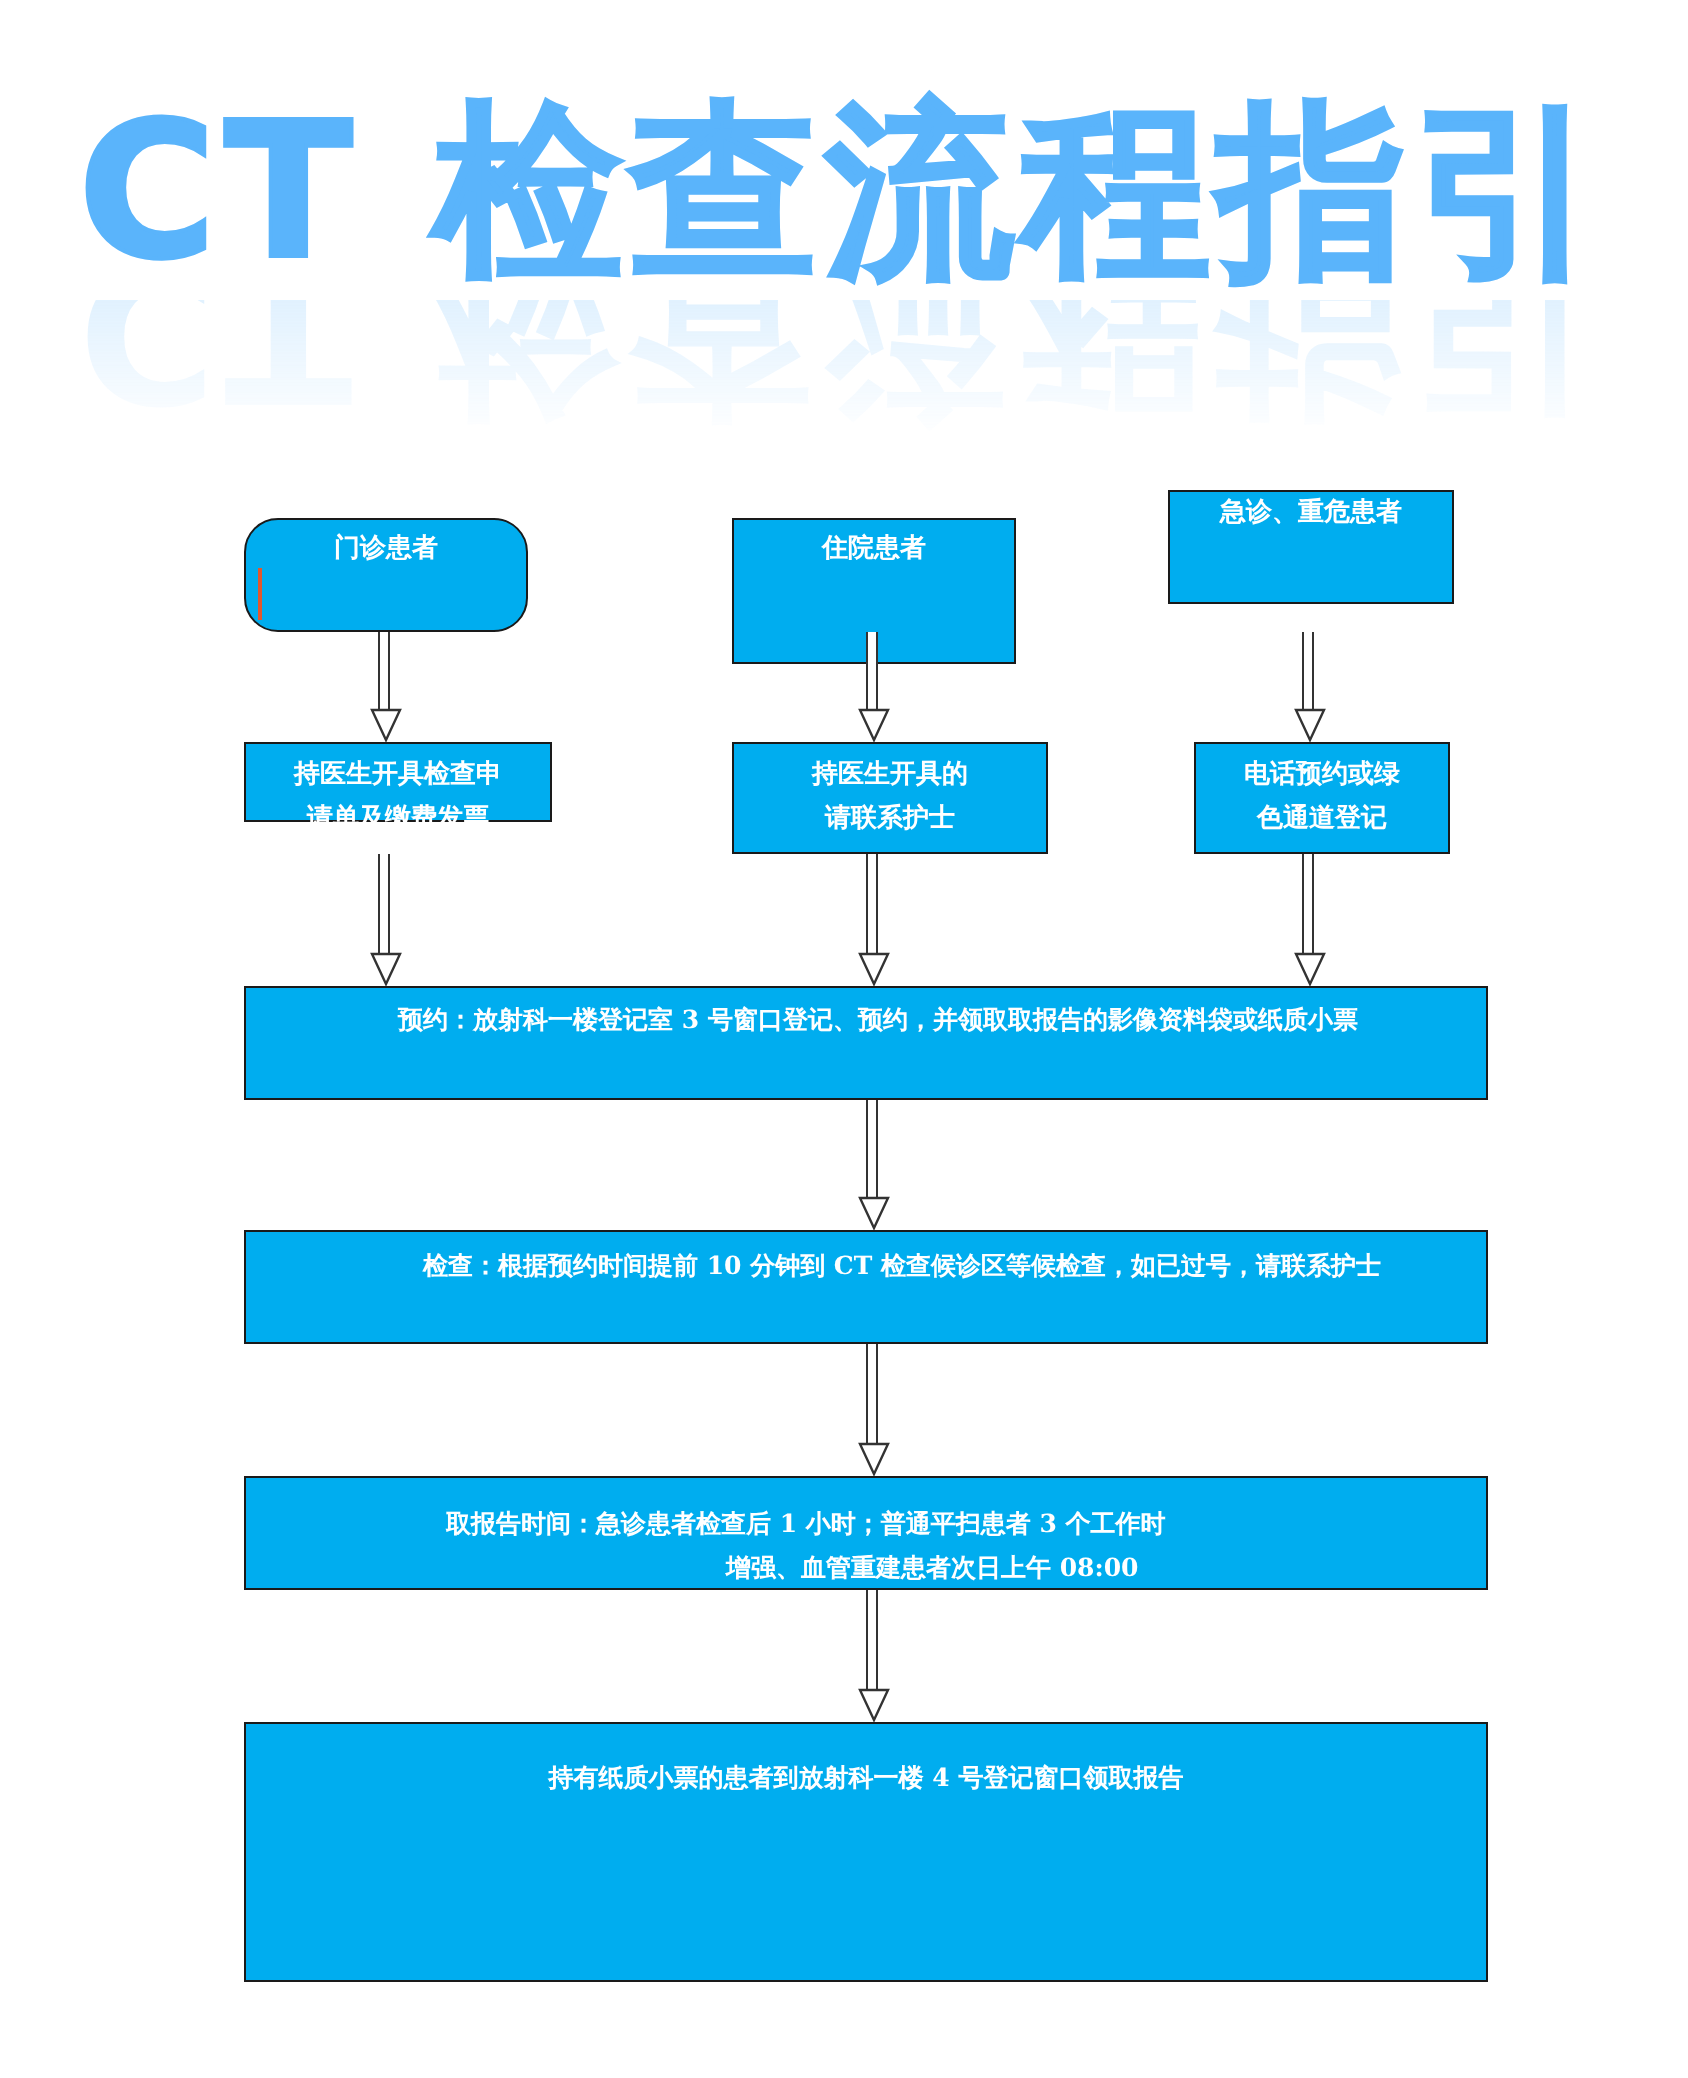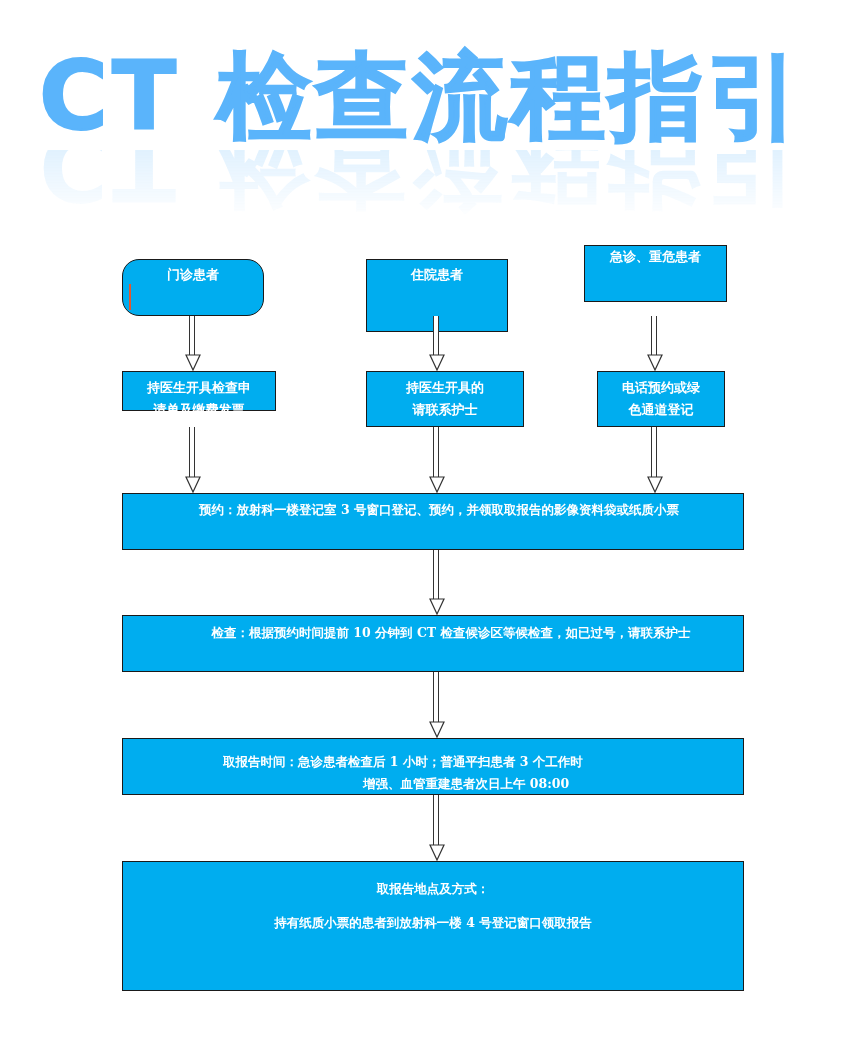--- a/index.html
+++ b/index.html
@@ -128,15 +128,14 @@
 </div>
 
 <div class="arrow" style="left:430px; top:795px; height:66px;">
   <div class="shaft" style="height:51px;"></div>
   <svg width="16" height="17" viewBox="0 0 16 17">
       <polygon points="1,1 15,1 8,16" fill="#fff" stroke="#333" stroke-width="1.2"></polygon>
     </svg>
 </div>
 
 <div class="box" style="left:122px; top:861px; width:622px; height:130px; padding-top:10px; line-height:34px;">
-  <span class="line" style="font-size:12.5px;">取报告地点及方式：</span>
   <span class="line" style="font-size:12.5px;">持有纸质小票的患者到放射科一楼 4 号登记窗口领取报告</span>
 </div>
 
 </body></html>

